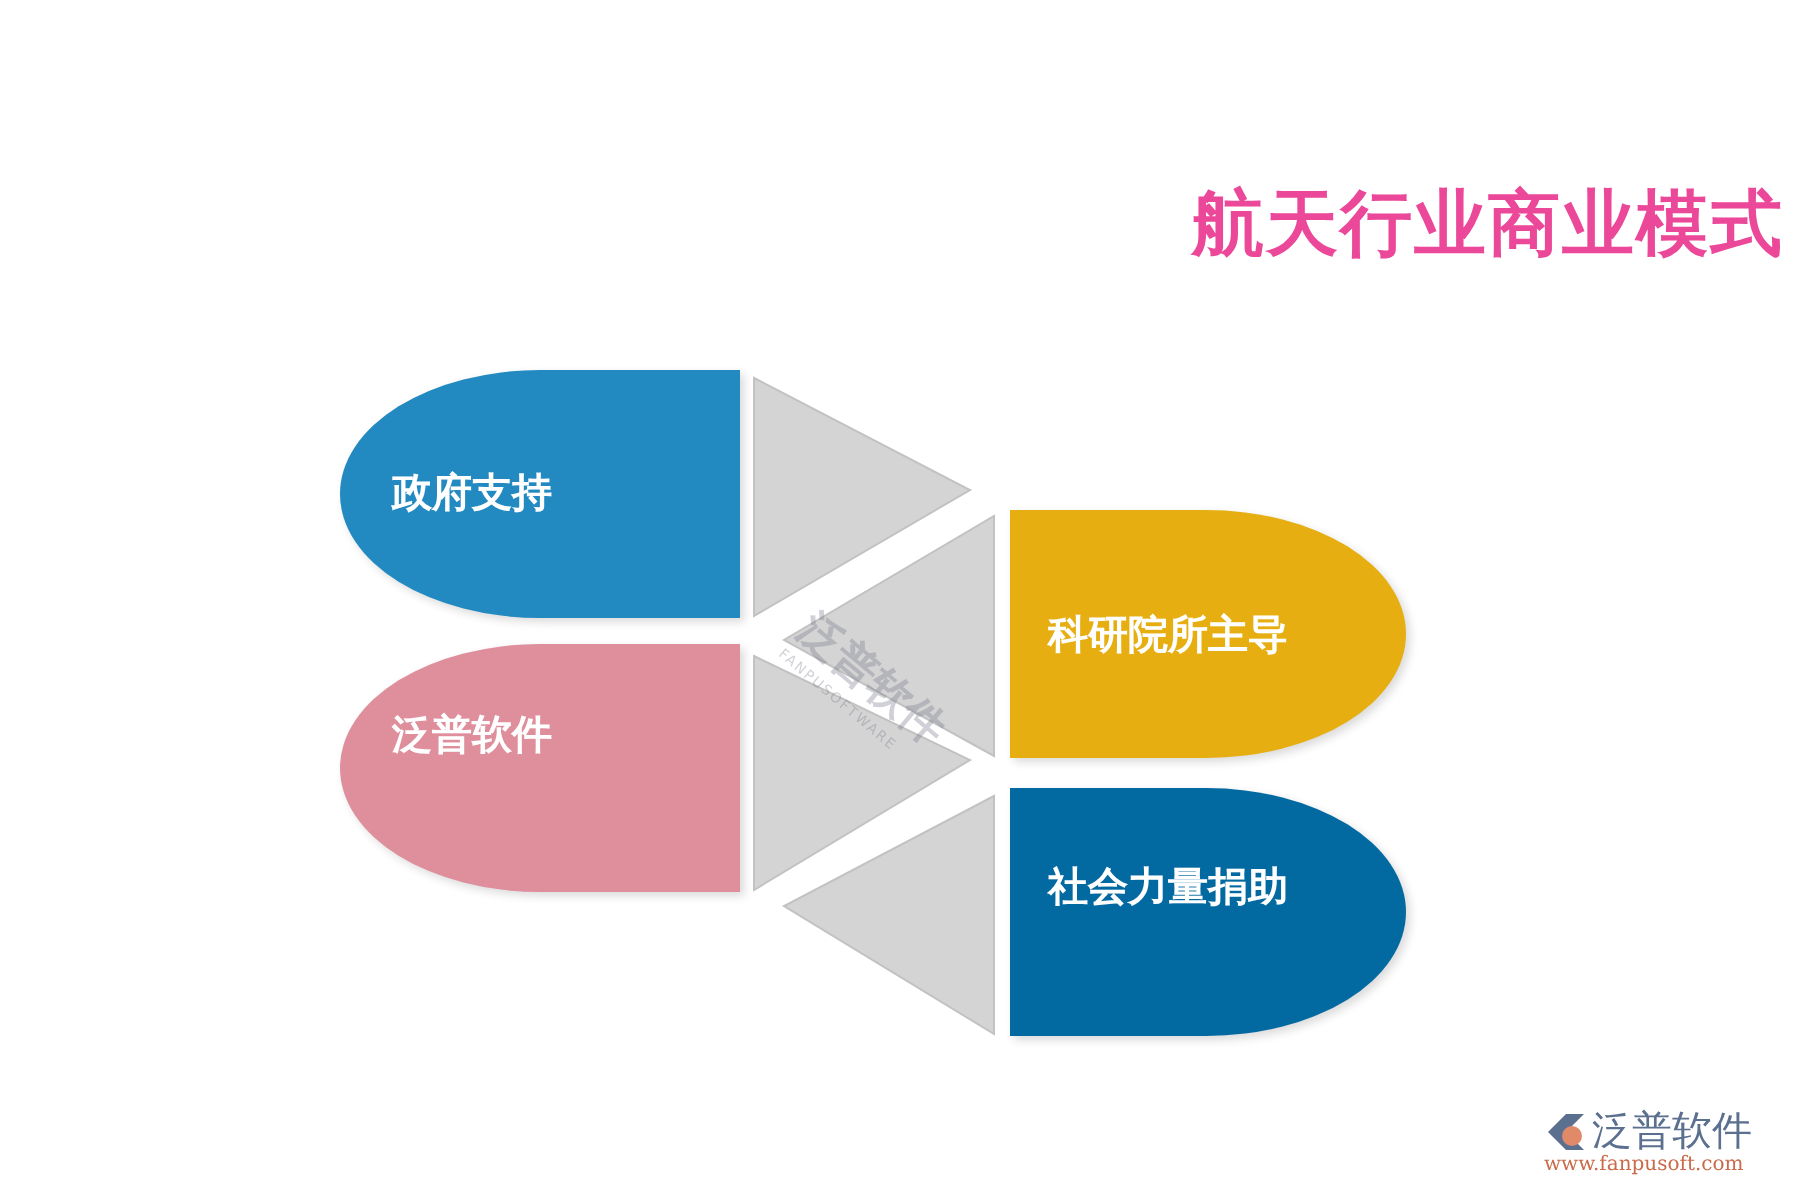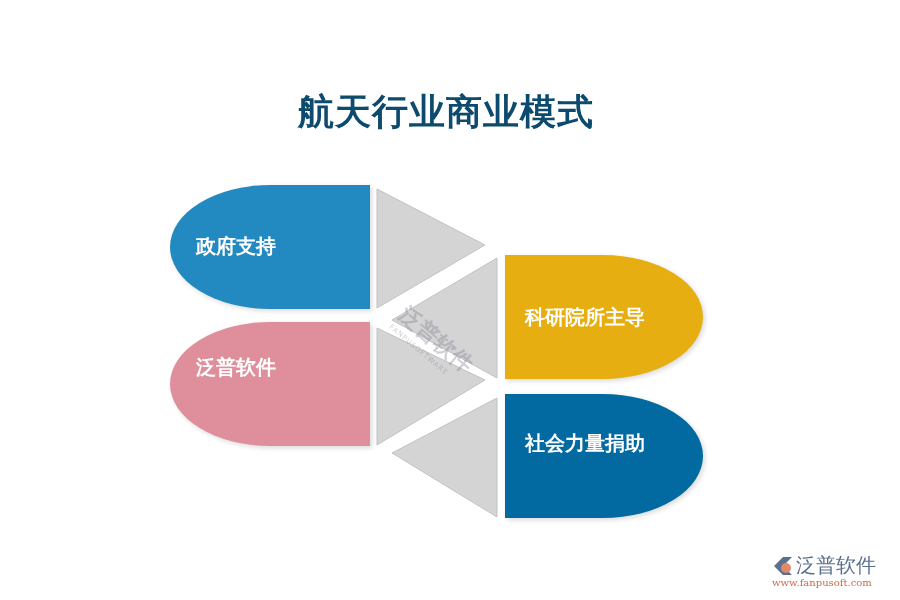--- a/index.html
+++ b/index.html
@@ -1,20 +1,20 @@
 <!DOCTYPE html>
 <html><head>
   <meta charset="utf-8">
   <style>
     html, body { margin: 0; padding: 0; }
     body { width: 900px; height: 600px; background: #ffffff; position: relative; overflow: hidden; font-family: "DejaVu Sans", sans-serif; }
-    .title { position: absolute; left: 0; top: 88px; width: 892px; text-align: center; font-size: 36px; font-weight: bold; color: #0c4a6e; letter-spacing: 1px; }
+    .title { position: absolute; left: 0; top: 88px; width: 892px; text-align: right; font-size: 36px; font-weight: bold; color: #ec4899; letter-spacing: 1px; }
     .pill { position: absolute; display: flex; align-items: center; color: #ffffff; font-weight: bold; font-size: 20px; box-shadow: 2px 2px 5px rgba(0,0,0,0.15); }
     .pill-left { border-radius: 100px 0 0 100px / 62px 0 0 62px; padding-left: 26px; box-sizing: border-box; }
-    .pill-right { border-radius: 0 100px 100px 0 / 0 62px 62px 0; justify-content: flex-start; padding-right: 40px; box-sizing: border-box; padding-left: 20px; }
+    .pill-right { border-radius: 0 100px 100px 0 / 0 62px 62px 0; justify-content: center; padding-right: 40px; box-sizing: border-box; }
     svg.tris { position: absolute; left: 0; top: 0; }
     .wm { position: absolute; left: 412px; top: 300px; transform: rotate(40deg); transform-origin: left top; color: rgba(120,120,140,0.35); font-size: 22px; font-weight: bold; }
     .wm small { display: block; font-size: 7px; letter-spacing: 1px; font-weight: normal; }
     .logo { position: absolute; left: 772px; top: 552px; display: flex; flex-direction: column; align-items: flex-start; }
     .logo-row { display: flex; align-items: center; }
     .logo-text { font-size: 20px; color: #5b6f8f; margin-left: 2px; }
     .logo-url { font-family: "DejaVu Serif", serif; font-size: 10px; color: #c96b4b; margin-top: -2px; }
   </style>
 </head>
 <body>

